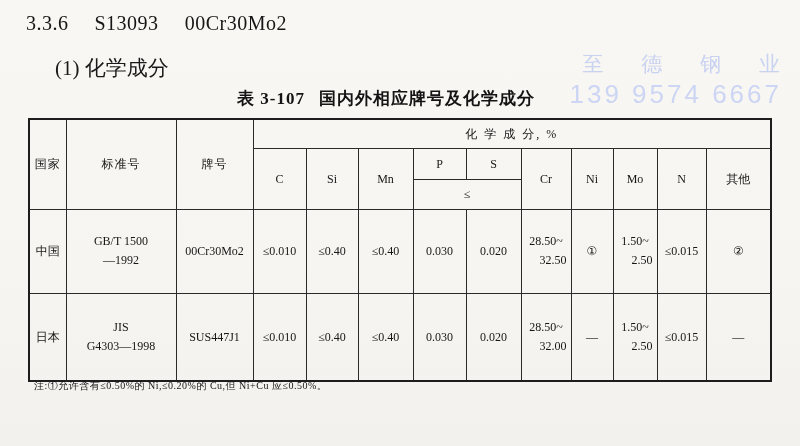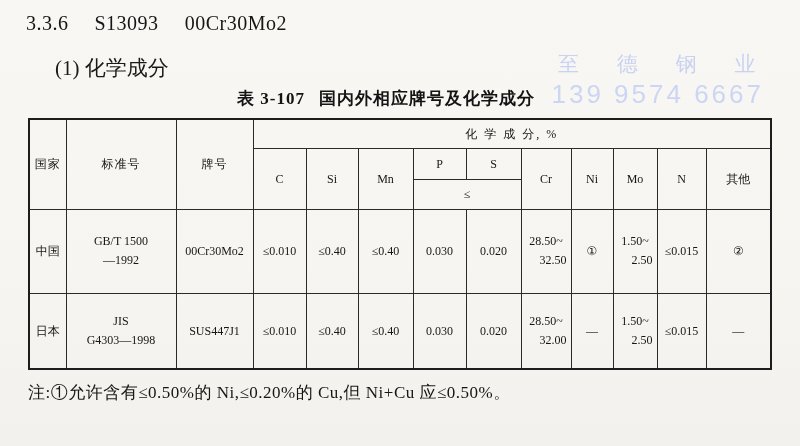--- a/index.html
+++ b/index.html
@@ -24,22 +24,22 @@
   .subsection-heading {
     position: absolute; left: 55px; top: 54px;
     font-size: 21px; color: #1a1a1a;
   }
   .table-caption {
     position: absolute; left: 237px; top: 87px;
     font-size: 17px; font-weight: 700; letter-spacing: 1px; color: #141414;
   }
   .table-caption .cap-no { margin-right: 14px; }
   .watermark {
-    position: absolute; right: 36px; top: 52px;
-    text-align: center;
+    position: absolute; right: 18px; top: 52px;
+    text-align: right;
     font-family: "Liberation Sans", "DejaVu Sans", sans-serif;
     color: #c9d2f1;
     user-select: none;
     line-height: 1.15;
   }
   .watermark .wm-name { font-size: 21px; letter-spacing: 16px; margin-right: -14px; }
   .watermark .wm-phone { font-size: 26px; letter-spacing: 3px; margin-top: 4px; color: #ccd5f3; }
 
   table.comp-table {
     position: absolute; left: 28px; top: 118px;
@@ -58,22 +58,22 @@
   td.hdr { font-size: 14px; letter-spacing: 1px; }
   td.hdr-group { font-size: 15px; letter-spacing: 2px; }
   td.elem { font-size: 15px; }
   td.le-cell { font-size: 17px; color: #3a3a3a; }
   td.val { font-size: 14.5px; white-space: nowrap; }
   td.range .r2 { padding-left: 14px; }
   td.circ { font-size: 16px; }
   .two-line div { line-height: 1.55; }
 
   .notes {
-    position: absolute; left: 28px; top: 377px;
-    font-size: 17px; color: #161616; letter-spacing: 0.5px;
+    position: absolute; left: 34px; top: 377px;
+    font-size: 10px; color: #161616; letter-spacing: 0.5px;
     line-height: 1.85;
   }
   .notes .note-line2 { padding-left: 25px; }
 </style>
 </head>
 <body>
 
 <div class="page">
 
   <div class="section-heading">
@@ -148,21 +148,21 @@
         </td>
         <td class="circ">①</td>
         <td class="val range two-line">
           <div class="r1">1.50~</div>
           <div class="r2">2.50</div>
         </td>
         <td class="val">≤0.015</td>
         <td class="circ">②</td>
       </tr>
 
-      <tr style="height:76px">
+      <tr style="height:88px">
         <td>日本</td>
         <td class="two-line">
           <div>JIS</div>
           <div>G4303—1998</div>
         </td>
         <td class="val">SUS447J1</td>
         <td class="val">≤0.010</td>
         <td class="val">≤0.40</td>
         <td class="val">≤0.40</td>
         <td class="val">0.030</td>

